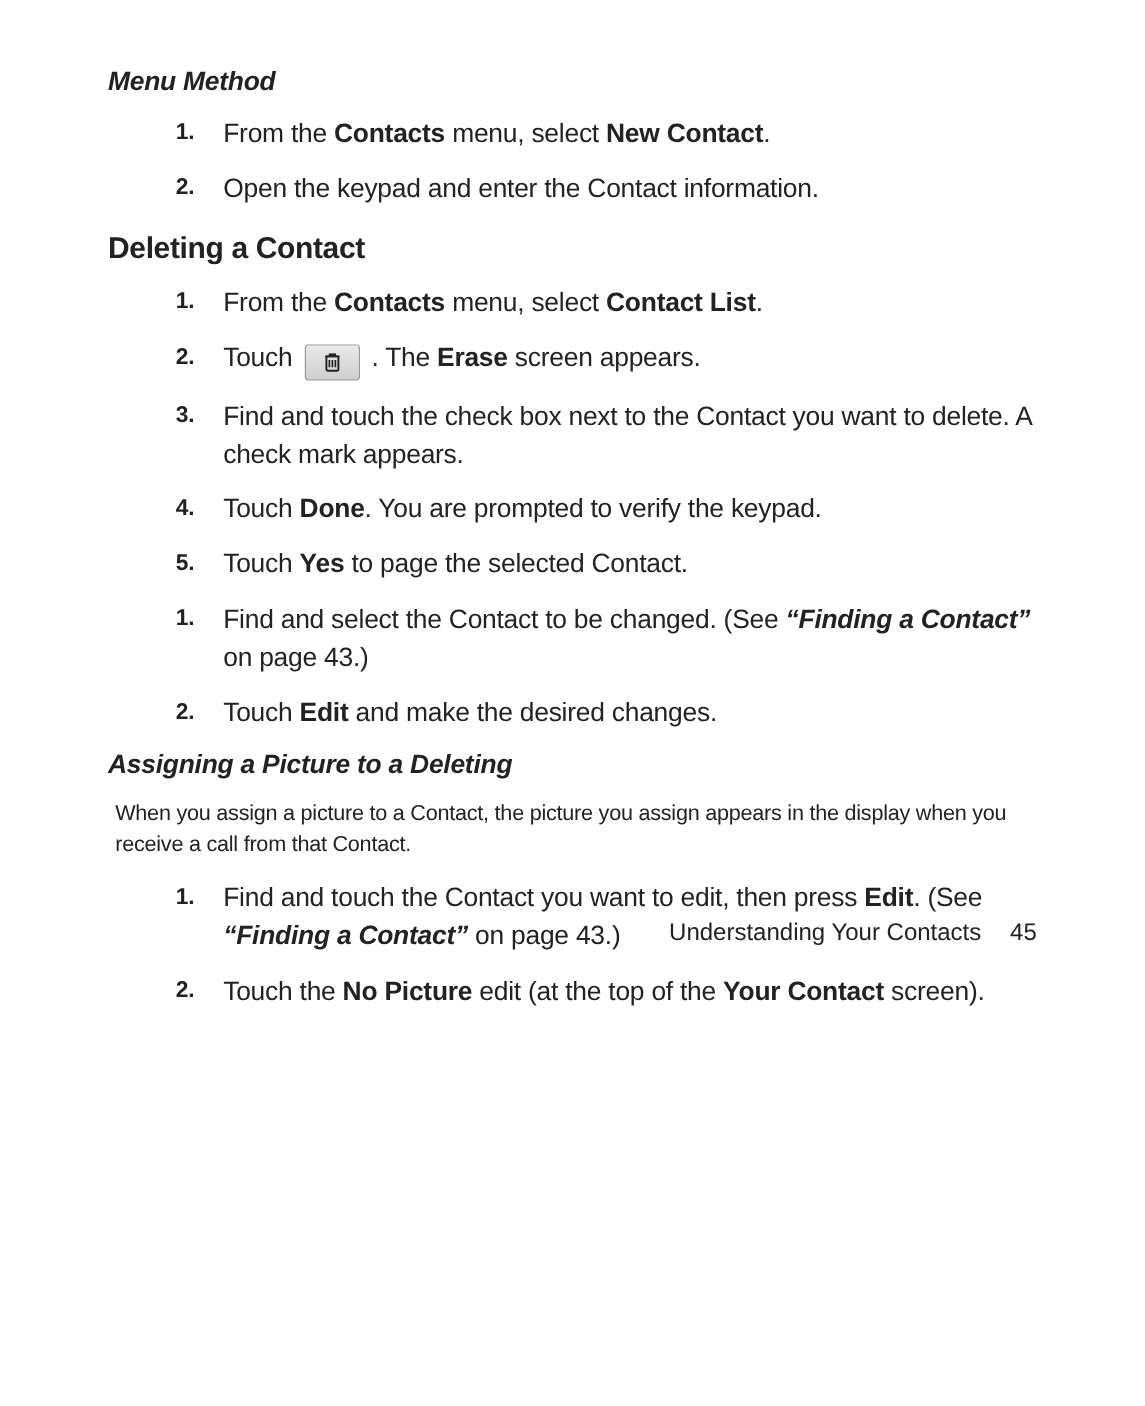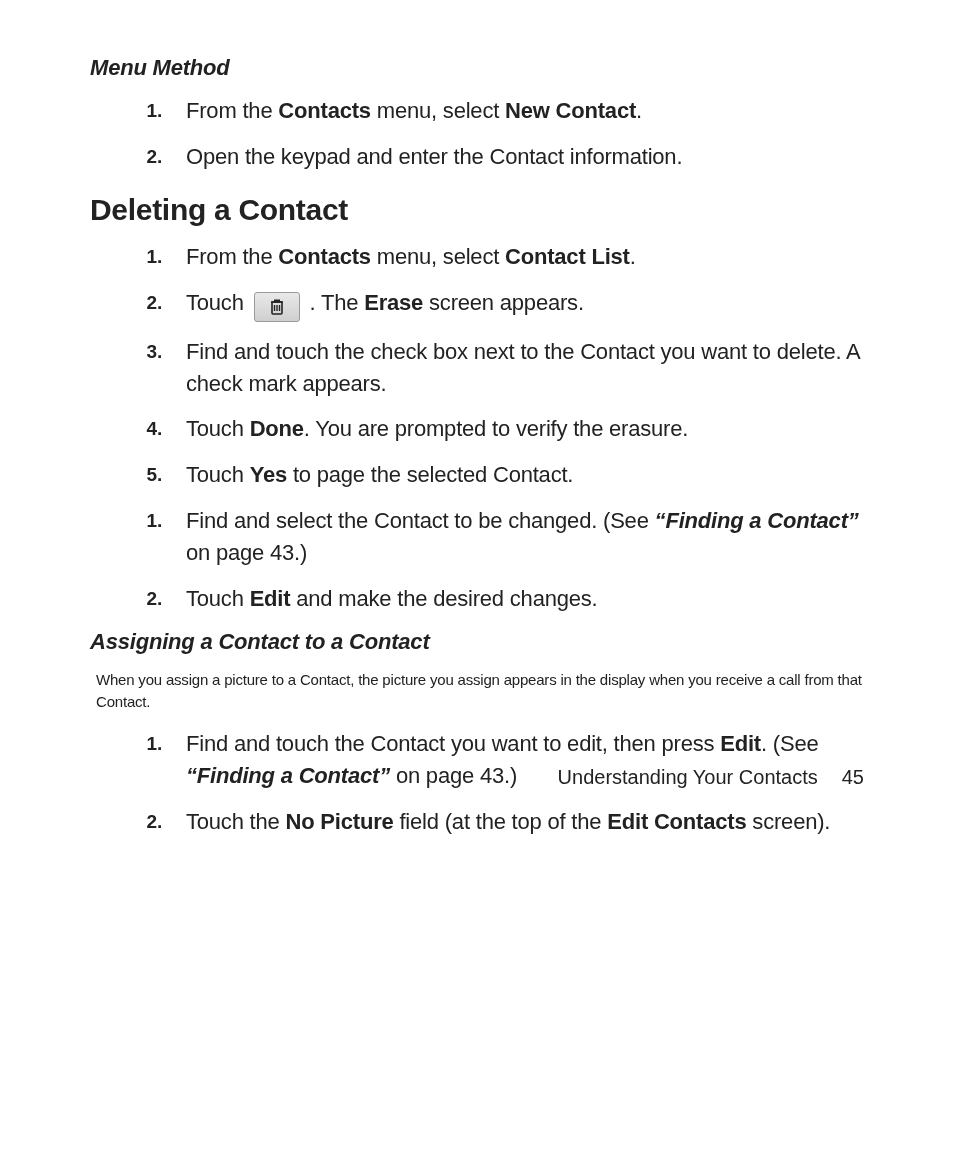--- a/index.html
+++ b/index.html
@@ -19,21 +19,21 @@
   }
   .subhead {
     font-weight: 700;
     font-style: italic;
     font-size: 22px;
     font-stretch: condensed;
     margin: 0 0 14px 0;
   }
   .section-head {
     font-weight: 900;
-    font-size: 30px;
+    font-size: 25px;
     margin: 20px 0 14px 0;
     letter-spacing: -0.3px;
   }
   ol.steps {
     list-style: none;
     padding: 0;
     margin: 0 0 8px 0;
   }
   ol.steps > li {
     display: flex;
@@ -50,21 +50,21 @@
     padding-top: 2px;
     margin-left: 36px;
   }
   ol.steps > li .body {
     flex: 1;
     padding-left: 24px;
   }
   .b { font-weight: 700; }
   .i { font-style: italic; font-weight: bold; }
   .para {
-    font-size: 15px;
+    font-size: 18px;
     line-height: 1.45;
     margin: 10px 0 16px 6px;
   }
   .trash {
     display: inline-flex;
     align-items: center;
     justify-content: center;
     width: 44px;
     height: 28px;
     background: linear-gradient(#e9e9e9, #cfcfcf);
@@ -128,21 +128,21 @@
           </span><span> . The </span><span class="b">Erase</span><span> screen appears.</span>
       </span>
     </li>
     <li>
       <span class="num">3.</span>
       <span class="body">Find and touch the check box next to the Contact you want to delete. A check mark appears.</span>
     </li>
     <li>
       <span class="num">4.</span>
       <span class="body">
-        <span>Touch </span><span class="b">Done</span><span>. You are prompted to verify the erasure.</span>
+        <span>Touch </span><span class="b">Done</span><span>. You are prompted to verify the keypad.</span>
       </span>
     </li>
     <li>
       <span class="num">5.</span>
       <span class="body">
         <span>Touch </span><span class="b">Yes</span><span> to page the selected Contact.</span>
       </span>
     </li>
   </ol>
 
@@ -154,33 +154,33 @@
       </span>
     </li>
     <li>
       <span class="num">2.</span>
       <span class="body">
         <span>Touch </span><span class="b">Edit</span><span> and make the desired changes.</span>
       </span>
     </li>
   </ol>
 
-  <div class="subhead">Assigning a Contact to a Contact</div>
+  <div class="subhead">Assigning a Picture to a Deleting</div>
   <div class="para">When you assign a picture to a Contact, the picture you assign appears in the display when you receive a call from that Contact.</div>
   <ol class="steps">
     <li>
       <span class="num">1.</span>
       <span class="body">
         <span>Find and touch the Contact you want to edit, then press </span><span class="b">Edit</span><span>. (See </span><span class="i">“Finding a Contact”</span><span> on page 43.)</span>
       </span>
     </li>
     <li>
       <span class="num">2.</span>
       <span class="body">
-        <span>Touch the </span><span class="b">No Picture</span><span> field (at the top of the </span><span class="b">Edit Contacts</span><span> screen).</span>
+        <span>Touch the </span><span class="b">No Picture</span><span> edit (at the top of the </span><span class="b">Your Contact</span><span> screen).</span>
       </span>
     </li>
   </ol>
 
   <div class="footer">
     <span>Understanding Your Contacts</span><span class="pn">45</span>
   </div>
 </div>
 
 </body></html>

